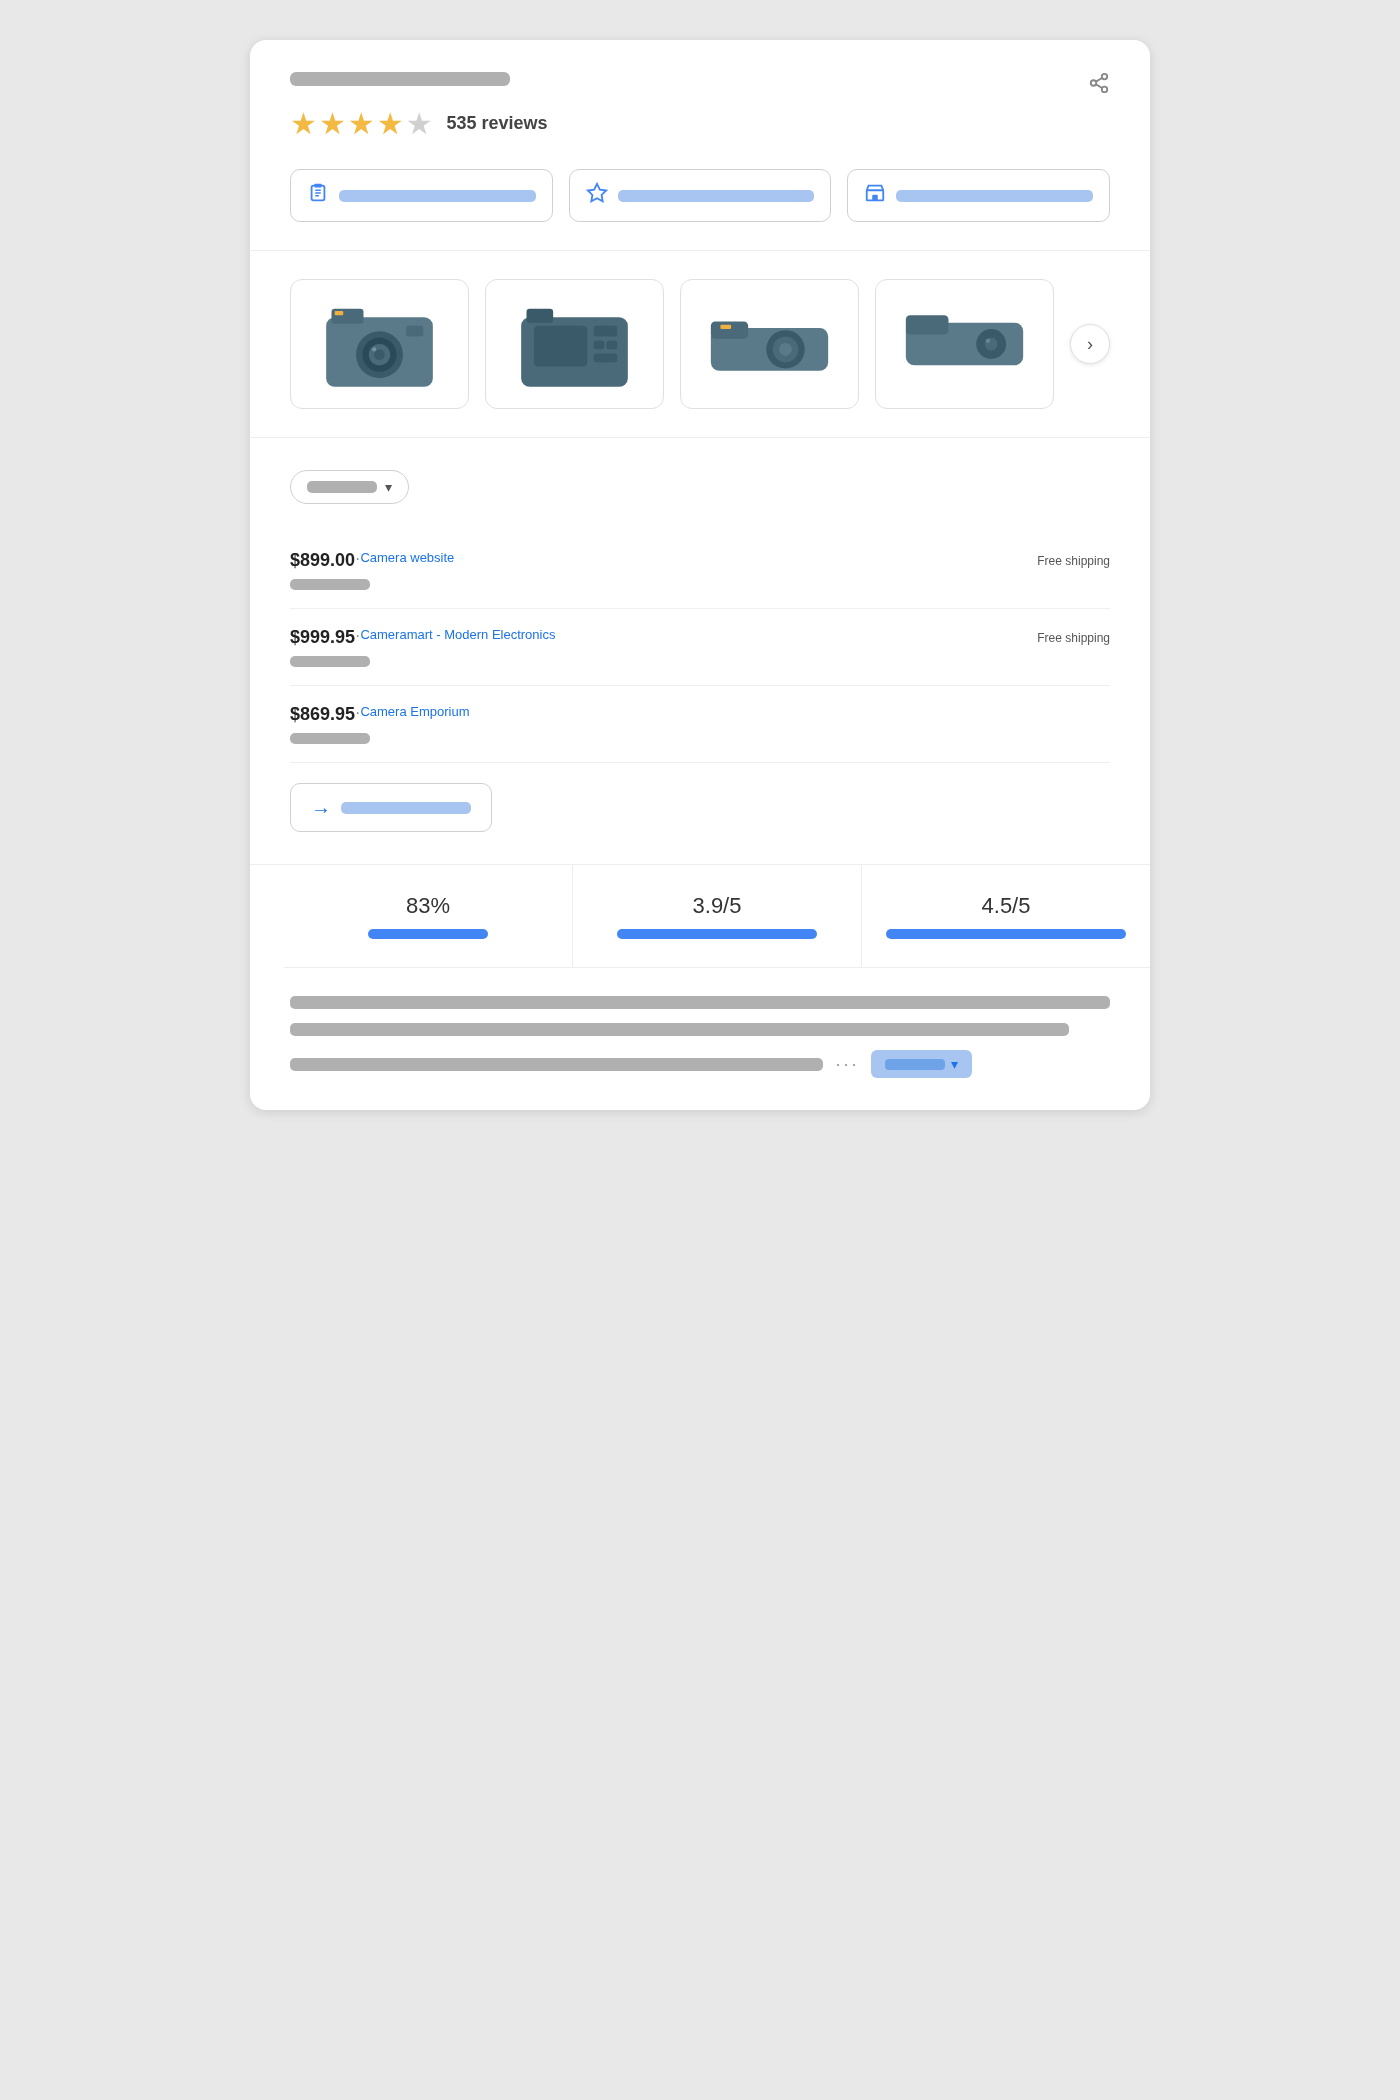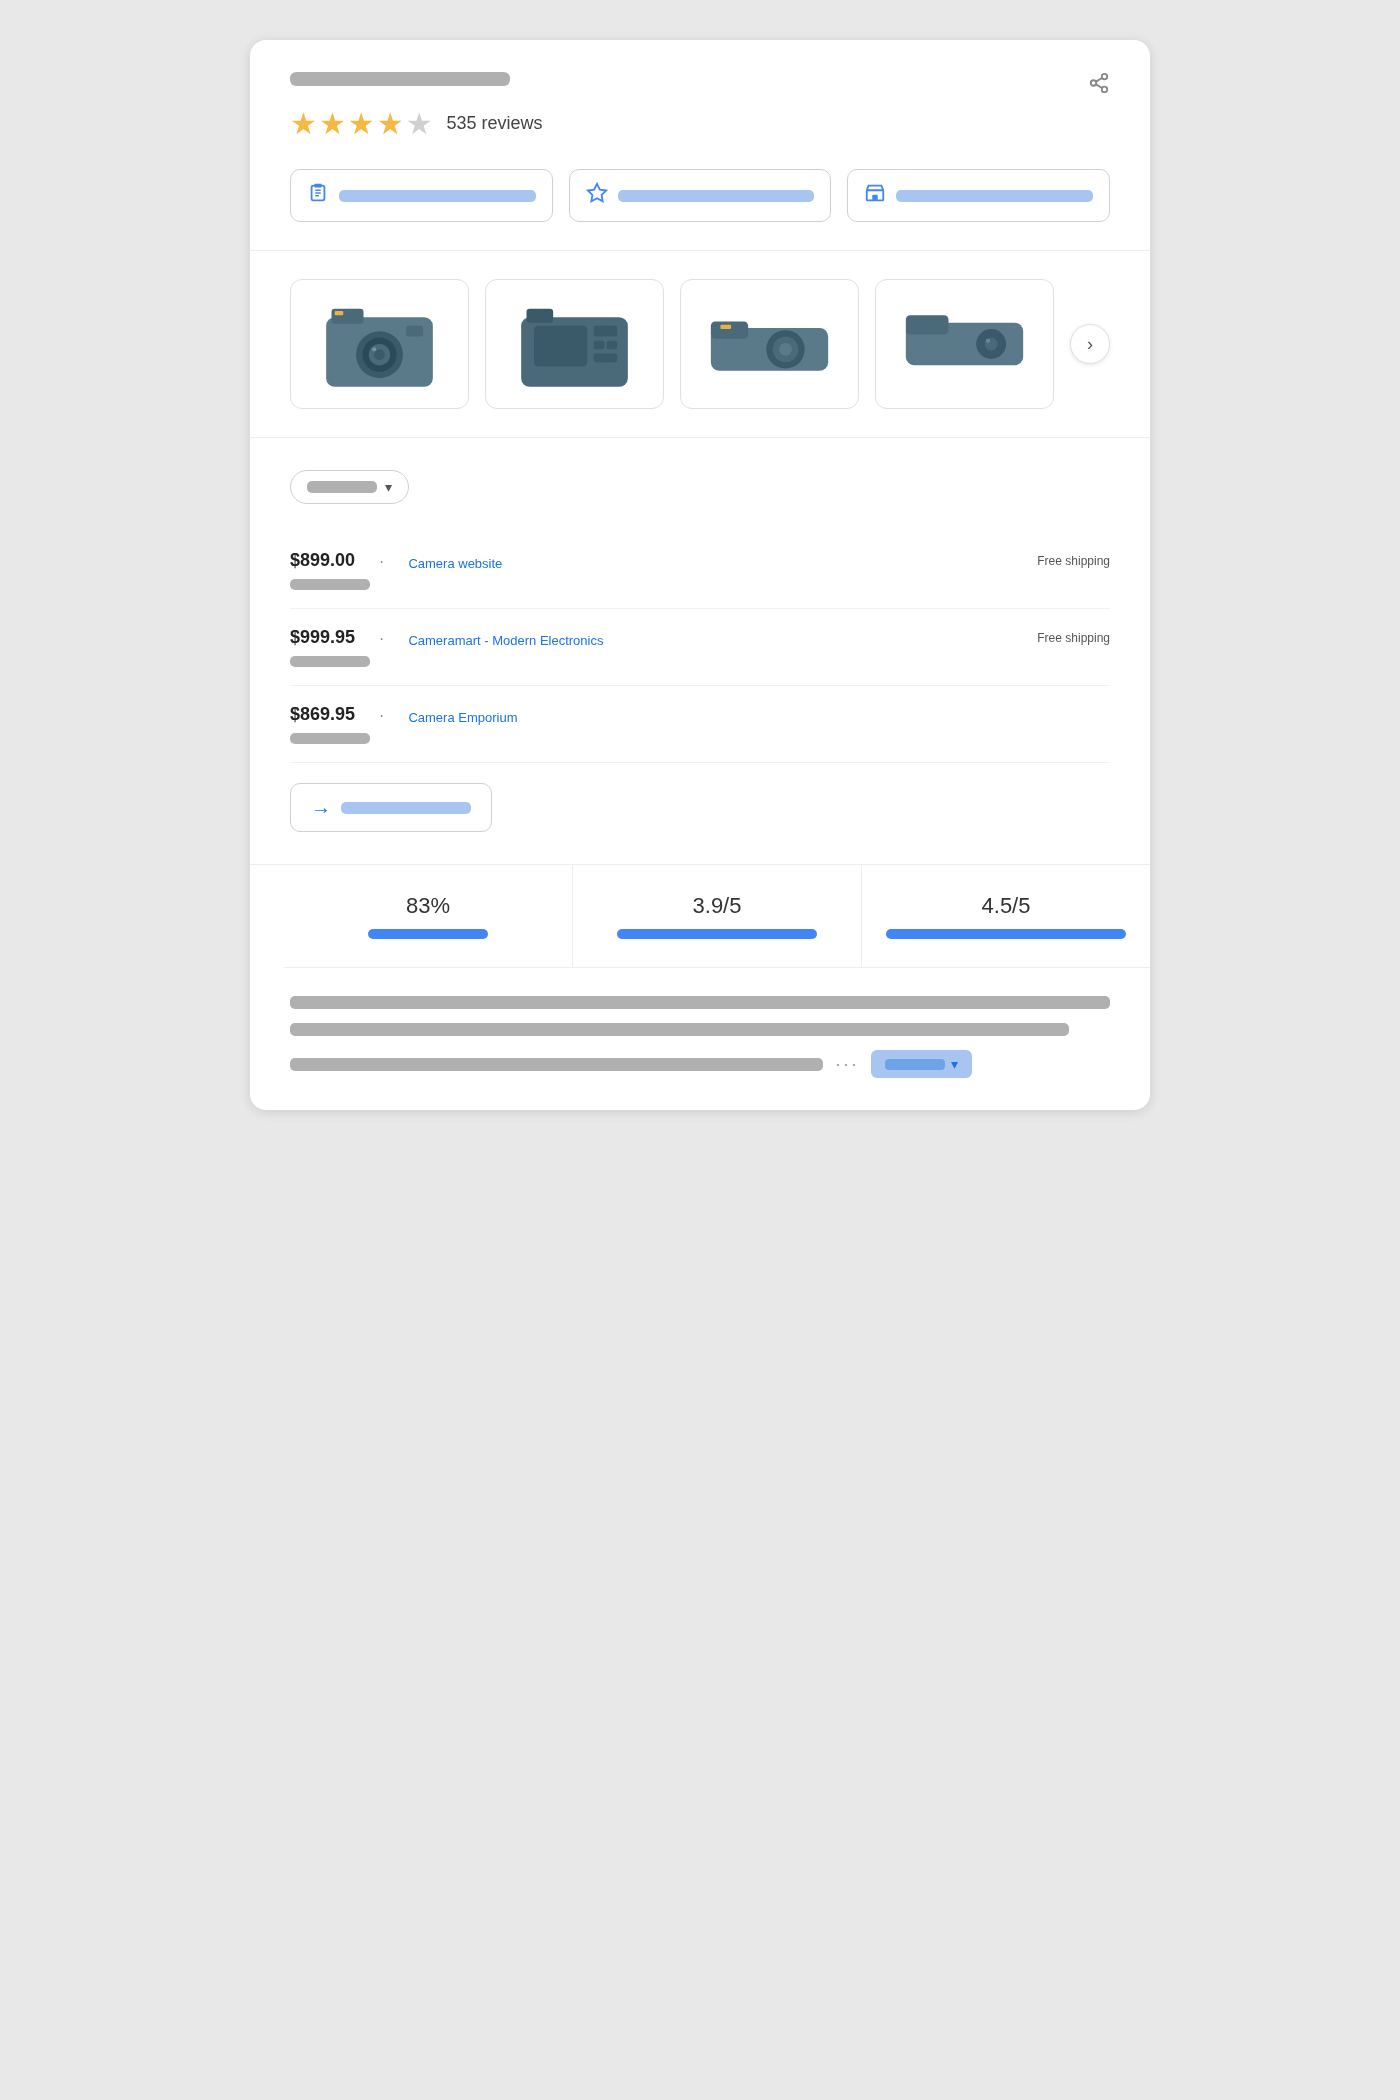--- a/index.html
+++ b/index.html
@@ -45,20 +45,21 @@
       font-size: 30px;
       color: #f4b942;
     }
     .star.empty {
       color: #d0d0d0;
     }
     .review-count {
       font-size: 18px;
       color: #444;
       margin-left: 6px;
+      font-weight: bold;
     }
     .share-icon {
       margin-left: auto;
       color: #888;
       font-size: 20px;
     }
 
     
     .action-buttons {
       display: flex;
@@ -167,22 +168,22 @@
       border-bottom: none;
     }
     .listing-top {
       display: flex;
       align-items: center;
       justify-content: space-between;
       margin-bottom: 8px;
     }
     .listing-left {
       display: flex;
-      align-items: flex-end;
-      gap: 24px;
+      align-items: flex-start;
+      gap: 0;
     }
     .listing-price {
       font-size: 18px;
       font-weight: 700;
       color: #222;
     }
     .listing-dot {
       color: #888;
       font-size: 16px;
     }

